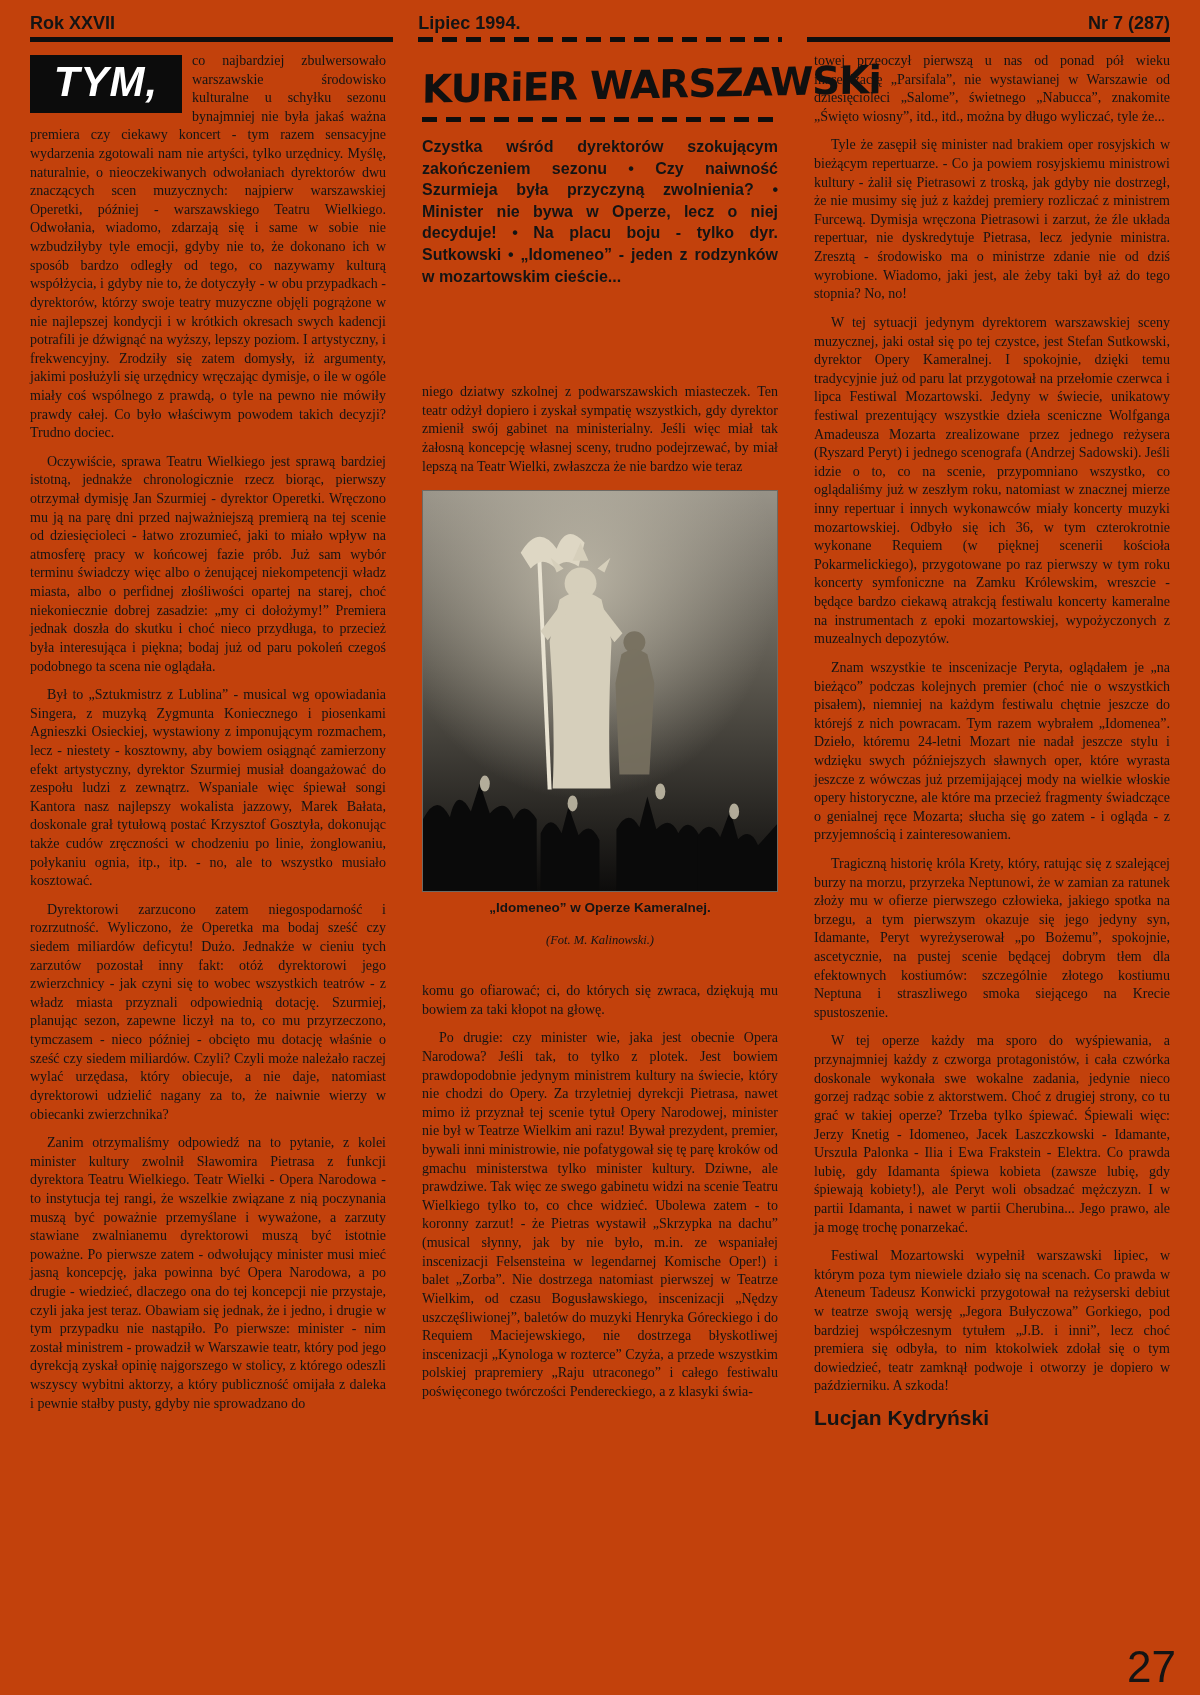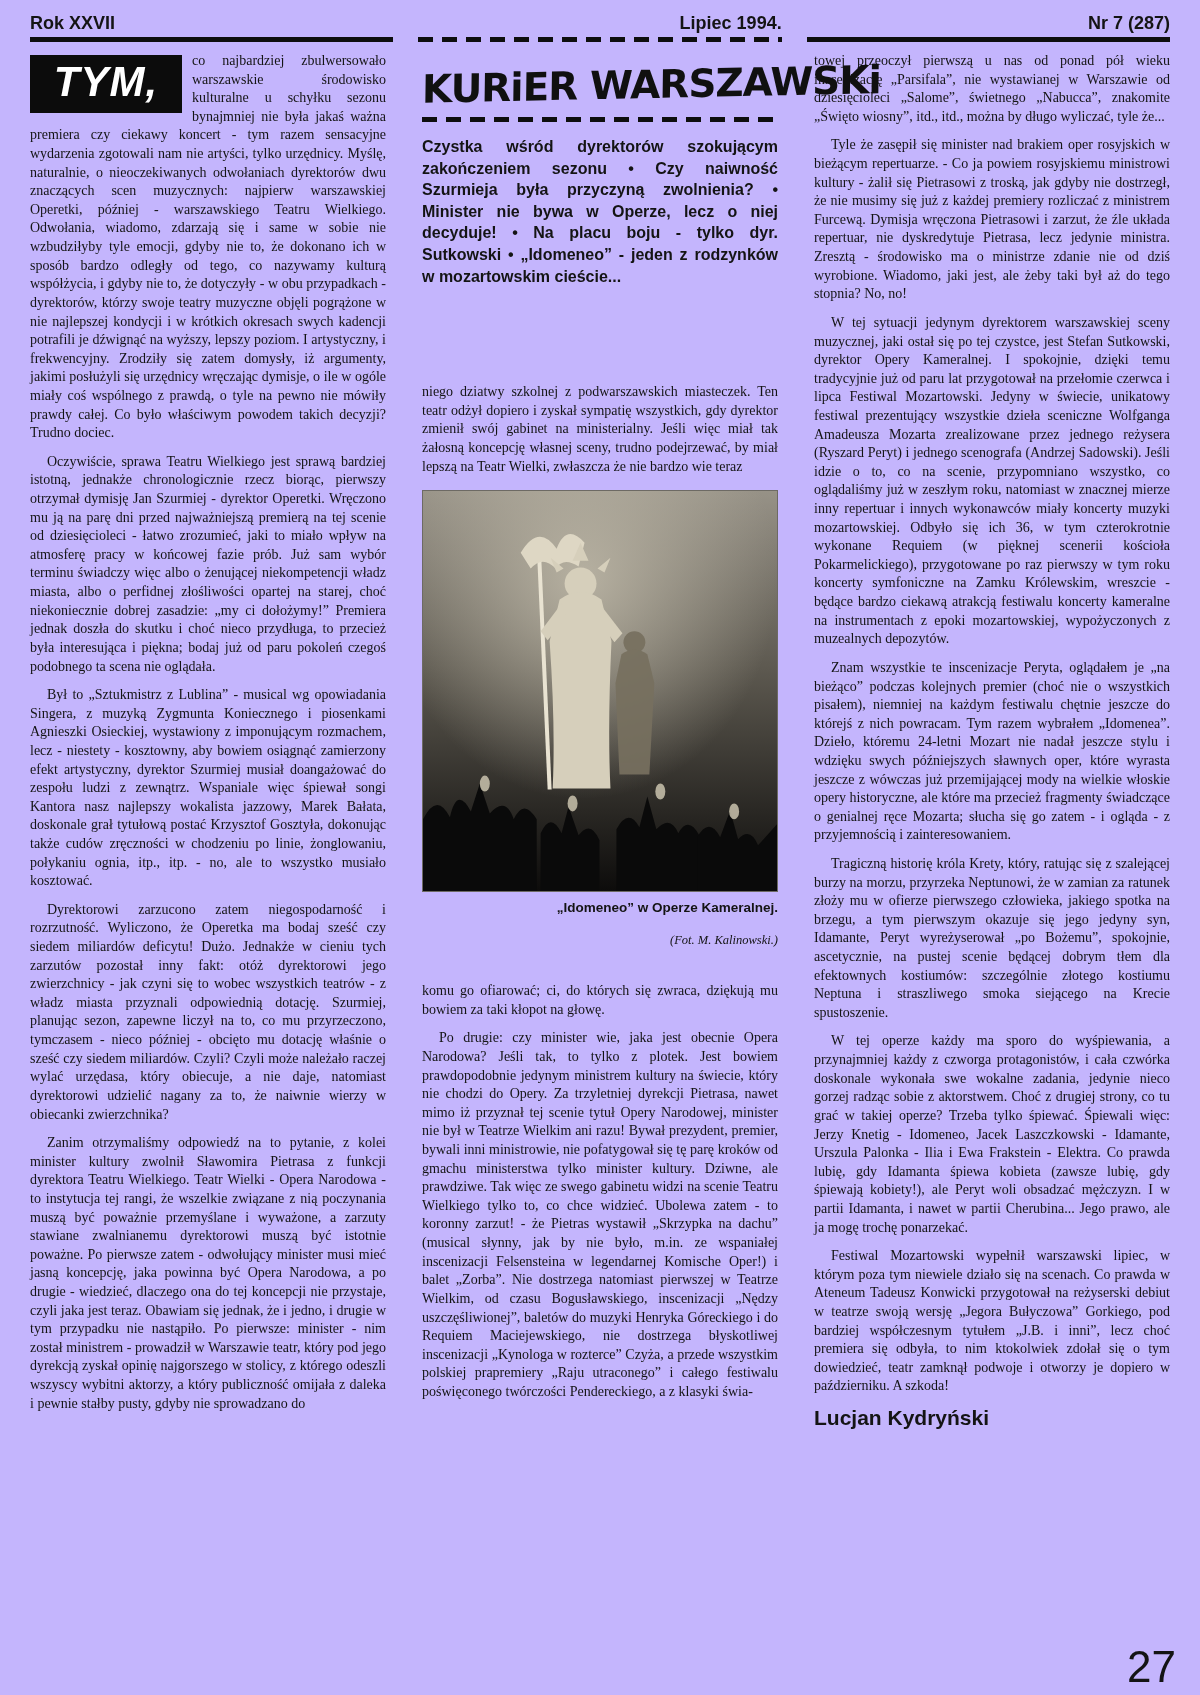--- a/index.html
+++ b/index.html
@@ -1,33 +1,33 @@
 <!DOCTYPE html>
 <html lang="pl"><head>
 <meta charset="utf-8">
 <style>
   html,body { margin:0; padding:0; background:#d8d6d0; }
   .page {
     position:relative;
     width:1200px; height:1695px;
     margin:0 auto;
-    background:#c4b5fd;
+    background:#c2410c;
     box-sizing:border-box;
     padding:12px 30px 0 30px;
     overflow:hidden;
     color:#141414;
     font-family:"Liberation Serif", serif;
   }
   
   .page-header {
     display:grid; grid-template-columns:1fr 1fr 1fr; gap:25px;
     font-family:"Liberation Sans", sans-serif;
     font-weight:bold; font-size:18px; line-height:22px;
   }
-  .page-header .hc { text-align:right; }
+  .page-header .hc { text-align:left; }
   .page-header .hr { text-align:right; }
   .rule-row { display:grid; grid-template-columns:1fr 1fr 1fr; gap:25px; margin-top:3px; }
   .rule-solid { height:5px; background:#0e0e0e; }
   .rule-dashed {
     height:5px; margin-top:0;
     background:repeating-linear-gradient(90deg,#0e0e0e 0 15px,transparent 15px 24px);
   }
   
   .columns { display:grid; grid-template-columns:1fr 1fr 1fr; gap:36px; margin-top:10px; }
   .col { min-width:0; }
@@ -63,21 +63,21 @@
   }
   .lead {
     margin:6px 0 0 0;
     font-family:"Liberation Sans", sans-serif;
     font-weight:bold; font-size:16px; line-height:1.35; text-align:justify;
   }
   .center-gap { height:96px; }
   
   figure.photo { margin:14px 0 8px 0; }
   figure.photo svg { display:block; width:100%; height:402px; border:1px solid #6d6a64; box-sizing:border-box; }
-  figcaption { margin-top:8px; text-align:right; }
+  figcaption { margin-top:8px; text-align:center; }
   .caption-title { font-family:"Liberation Sans", sans-serif; font-weight:bold; font-size:13.5px; }
   .caption-credit { font-style:italic; font-size:12.5px; margin-top:18px; }
   .after-photo-gap { height:26px; }
   
   .author {
     margin:10px 4px 0 0; text-align:left;
     font-family:"Liberation Sans", sans-serif;
     font-weight:bold; font-size:21px;
   }
   .page-number {

